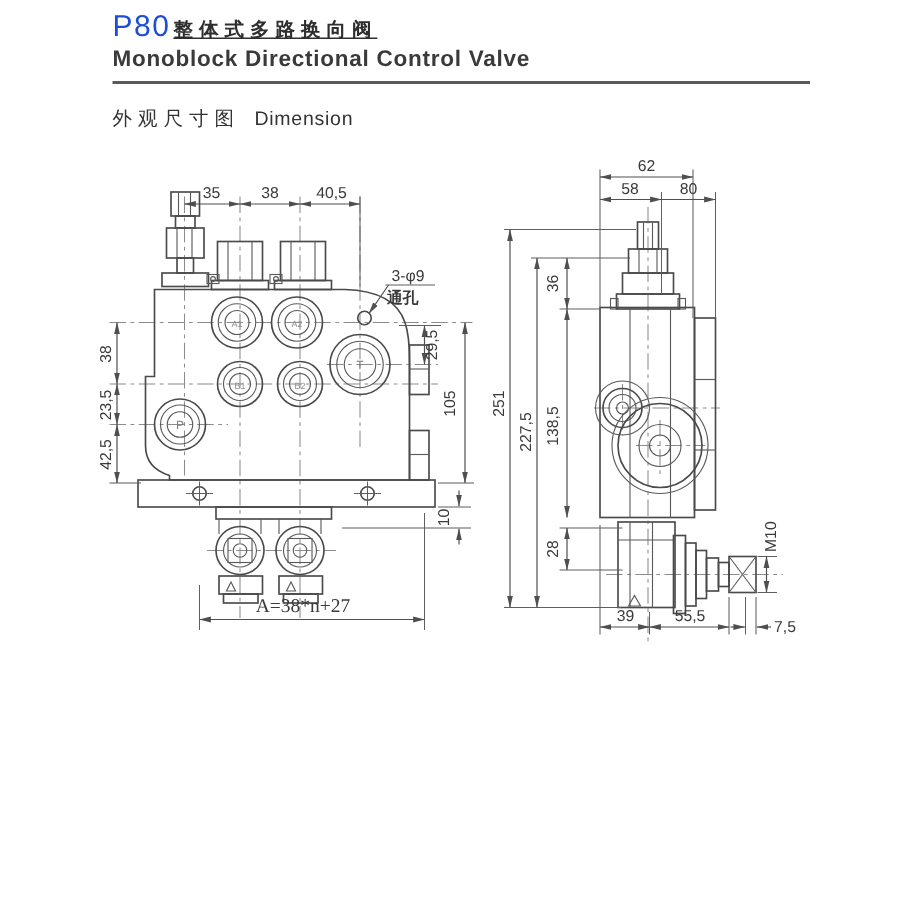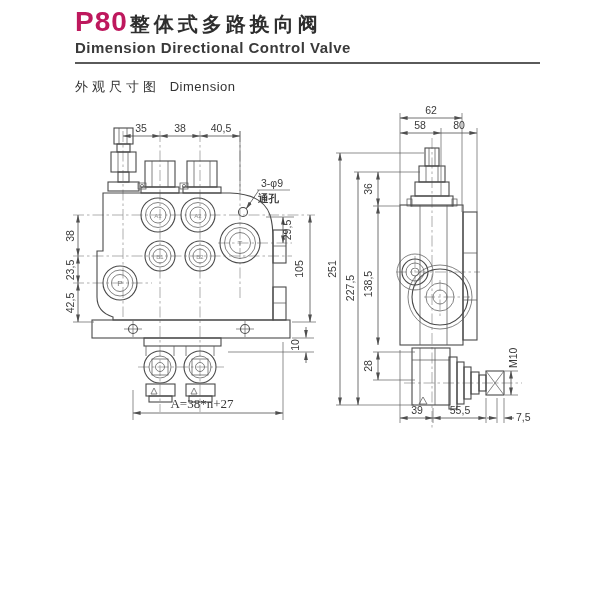--- a/index.html
+++ b/index.html
@@ -1,22 +1,22 @@
 <!DOCTYPE html>
 <html><head>
 <meta charset="utf-8">
 <style>
   html,body{margin:0;padding:0;background:#fff;}
   .page{position:relative;width:600px;height:600px;background:#ffffff;overflow:hidden;
         font-family:"Liberation Sans",sans-serif;}
   
   .header{position:absolute;left:75px;top:8px;width:465px;}
   .title-line{white-space:nowrap;line-height:1;}
-  .model{font-size:28px;font-weight:bold;color:#be185d;letter-spacing:1px;}
-  .title-cn{font-size:20px;font-weight:bold;color:#2e2e2e;letter-spacing:4px;margin-left:2px;}
+  .model{font-size:20px;font-weight:normal;color:#1d4ed8;letter-spacing:1px;}
+  .title-cn{font-size:13px;font-weight:bold;color:#2e2e2e;letter-spacing:4px;margin-left:2px;text-decoration:underline;}
   .title-en{font-size:15px;font-weight:bold;color:#3a3a3a;letter-spacing:0.5px;margin-top:3px;}
   .rule{border-top:2px solid #5a5a5a;margin-top:6px;width:465px;}
   .section{margin-top:14px;font-size:13px;color:#333;}
   .section-cn{letter-spacing:4px;margin-top:32px;}
   .section-en{margin-left:6px;letter-spacing:0.5px;}
   
   svg{position:absolute;left:0;top:0;}
   .ol{fill:none;stroke:#4a4a4a;stroke-width:1.1;}
   .tl{fill:none;stroke:#5a5a5a;stroke-width:0.75;}
   .cl{fill:none;stroke:#8c8c8c;stroke-width:0.7;stroke-dasharray:11 3 2.5 3;}
@@ -30,21 +30,21 @@
 </style>
 </head>
 <body>
 
 <div class="page">
 
   <div class="header">
     <div class="title-line">
       <span class="model">P80</span><span class="title-cn">整体式多路换向阀</span>
     </div>
-    <div class="title-en">Dimension Directional Control Valve</div>
+    <div class="title-en">Monoblock Directional Control Valve</div>
     <div class="rule"></div>
     <div class="section">
       <span class="section-cn">外观尺寸图</span>
       <span class="section-en">Dimension</span>
     </div>
   </div>
 
   <svg width="600" height="600" viewBox="0 0 600 600">
     <defs>
       <marker id="arrow" viewBox="0 0 10 10" refX="9.5" refY="5" markerWidth="10" markerHeight="10" orient="auto-start-reverse">

